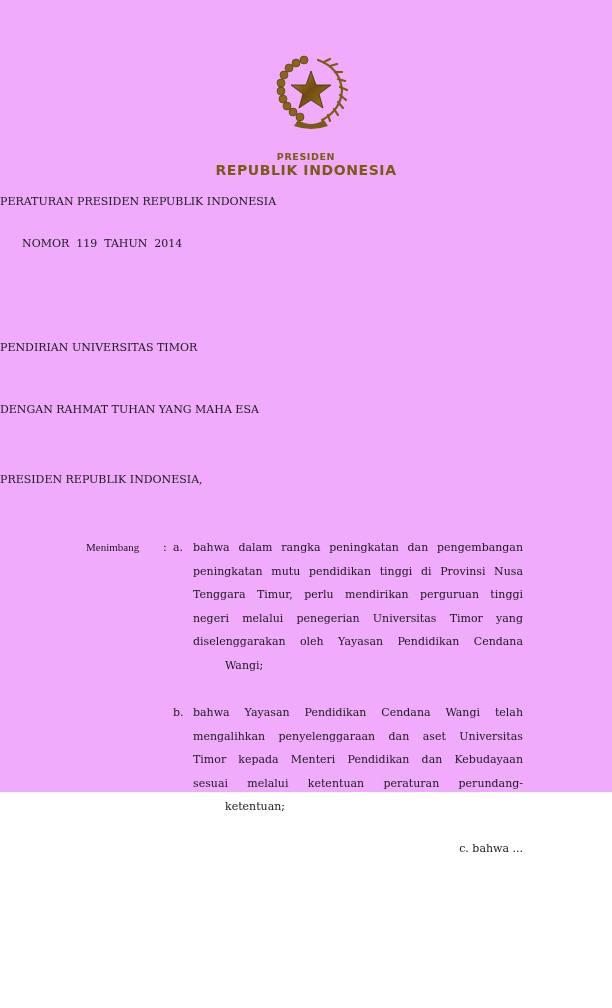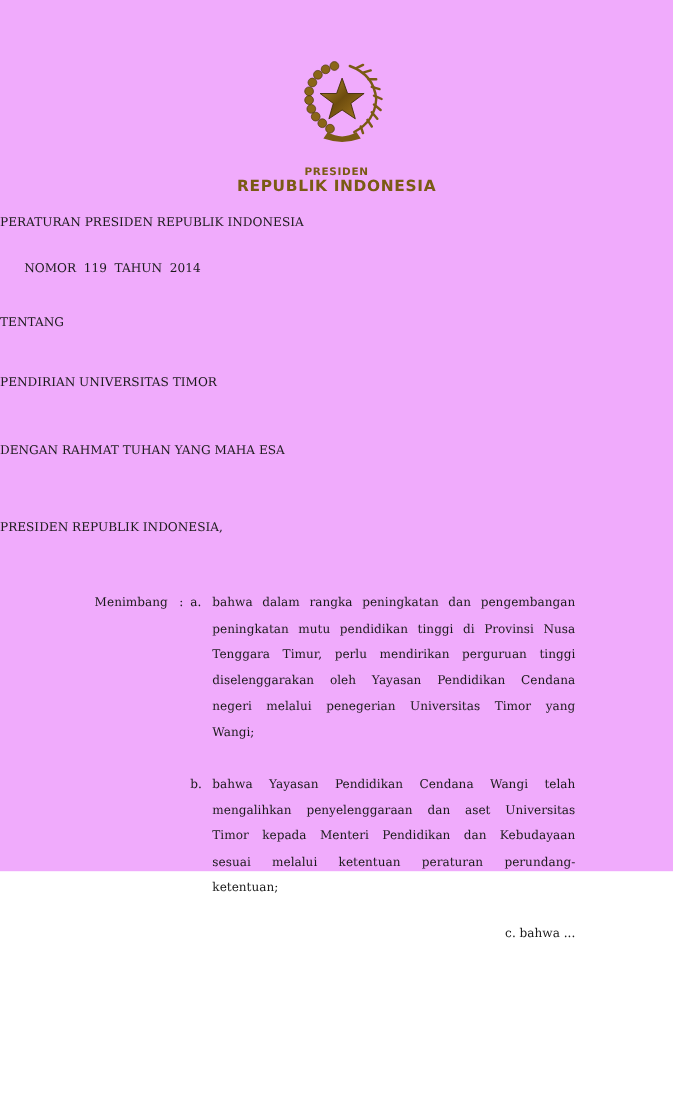--- a/index.html
+++ b/index.html
@@ -12,32 +12,32 @@
                 color: #7a5a14; letter-spacing: 0.6px; }
   .seal-1 { top: 151px; font-size: 9.5px; }
   .seal-2 { top: 162px; font-size: 14px; }
   .center-line { position: absolute; left: 0; width: 612px; font-size: 11px; }
   .l1 { top: 195px; }
   .l2 { top: 237px; }
   .l3 { top: 286px; }
   .l4 { top: 341px; }
   .l5 { top: 403px; }
   .l6 { top: 473px; }
-  .consider-label { position: absolute; left: 86px; top: 541px; font-size: 11px; }
+  .consider-label { position: absolute; left: 86px; top: 541px; font-size: 11px; font-family: Liberation Serif, serif; }
   .consider-colon { position: absolute; left: 163px; top: 541px; font-size: 11px; }
   .item-marker { position: absolute; left: 173px; font-size: 11px; }
   .item-text { position: absolute; left: 193px; width: 330px; font-size: 11px;
                line-height: 23.6px; text-align: justify; }
   .item-a-marker { top: 541px; }
   .item-a-text { top: 536px; }
   .item-b-marker { top: 706px; }
   .item-b-text { top: 701px; }
   .continuation { position: absolute; right: 89px; top: 842px; font-size: 11px; }
   .jl { display: block; text-align: justify; text-align-last: justify; white-space: nowrap; }
-  .jl.last { text-align-last: left; }
+  .jl.last { text-align-last: left; margin-left: 32px; }
 </style>
 </head>
 <body>
 
 <div class="page">
 
   <svg class="emblem" viewBox="0 0 74 76">
     <defs>
       <linearGradient id="gold" x1="0" y1="0" x2="1" y2="1">
         <stop offset="0" stop-color="#b58a2a"></stop>
@@ -67,35 +67,34 @@
     <path d="M24 66 Q37 74 50 66 L54 72 Q37 78 20 72 Z" fill="#7a5a14"></path>
 
     <polygon points="37,17 42,31 57,31 45,40 49,54 37,46 25,54 29,40 17,31 32,31" fill="url(#gold)" stroke="#3d2a05" stroke-width="0.8"></polygon>
   </svg>
 
   <div class="seal-title seal-1">PRESIDEN</div>
   <div class="seal-title seal-2">REPUBLIK INDONESIA</div>
 
   <div class="center-line l1">PERATURAN PRESIDEN REPUBLIK INDONESIA</div>
   <div class="center-line l2" style="white-space: pre; padding-left: 22px;">NOMOR  119  TAHUN  2014</div>
-  <div class="center-line l3">TENTANG</div>
   <div class="center-line l4">PENDIRIAN UNIVERSITAS TIMOR</div>
   <div class="center-line l6">PRESIDEN REPUBLIK INDONESIA,</div>
   <div class="center-line l5">DENGAN RAHMAT TUHAN YANG MAHA ESA</div>
 
   <div class="consider-label">Menimbang</div>
   <div class="consider-colon">:</div>
 
   <div class="item-marker item-a-marker">a.</div>
   <div class="item-text item-a-text">
     <span class="jl">bahwa dalam rangka peningkatan dan pengembangan</span>
     <span class="jl">peningkatan mutu pendidikan tinggi di Provinsi Nusa</span>
     <span class="jl">Tenggara Timur, perlu mendirikan perguruan tinggi</span>
+    <span class="jl">negeri melalui penegerian Universitas Timor yang</span>
     <span class="jl">diselenggarakan oleh Yayasan Pendidikan Cendana</span>
-    <span class="jl">negeri melalui penegerian Universitas Timor yang</span>
     <span class="jl last">Wangi;</span>
   </div>
 
   <div class="item-marker item-b-marker">b.</div>
   <div class="item-text item-b-text">
     <span class="jl">bahwa Yayasan Pendidikan Cendana Wangi telah</span>
     <span class="jl">mengalihkan penyelenggaraan dan aset Universitas</span>
     <span class="jl">Timor kepada Menteri Pendidikan dan Kebudayaan</span>
     <span class="jl">sesuai melalui ketentuan peraturan perundang-</span>
     <span class="jl last">ketentuan;</span>

